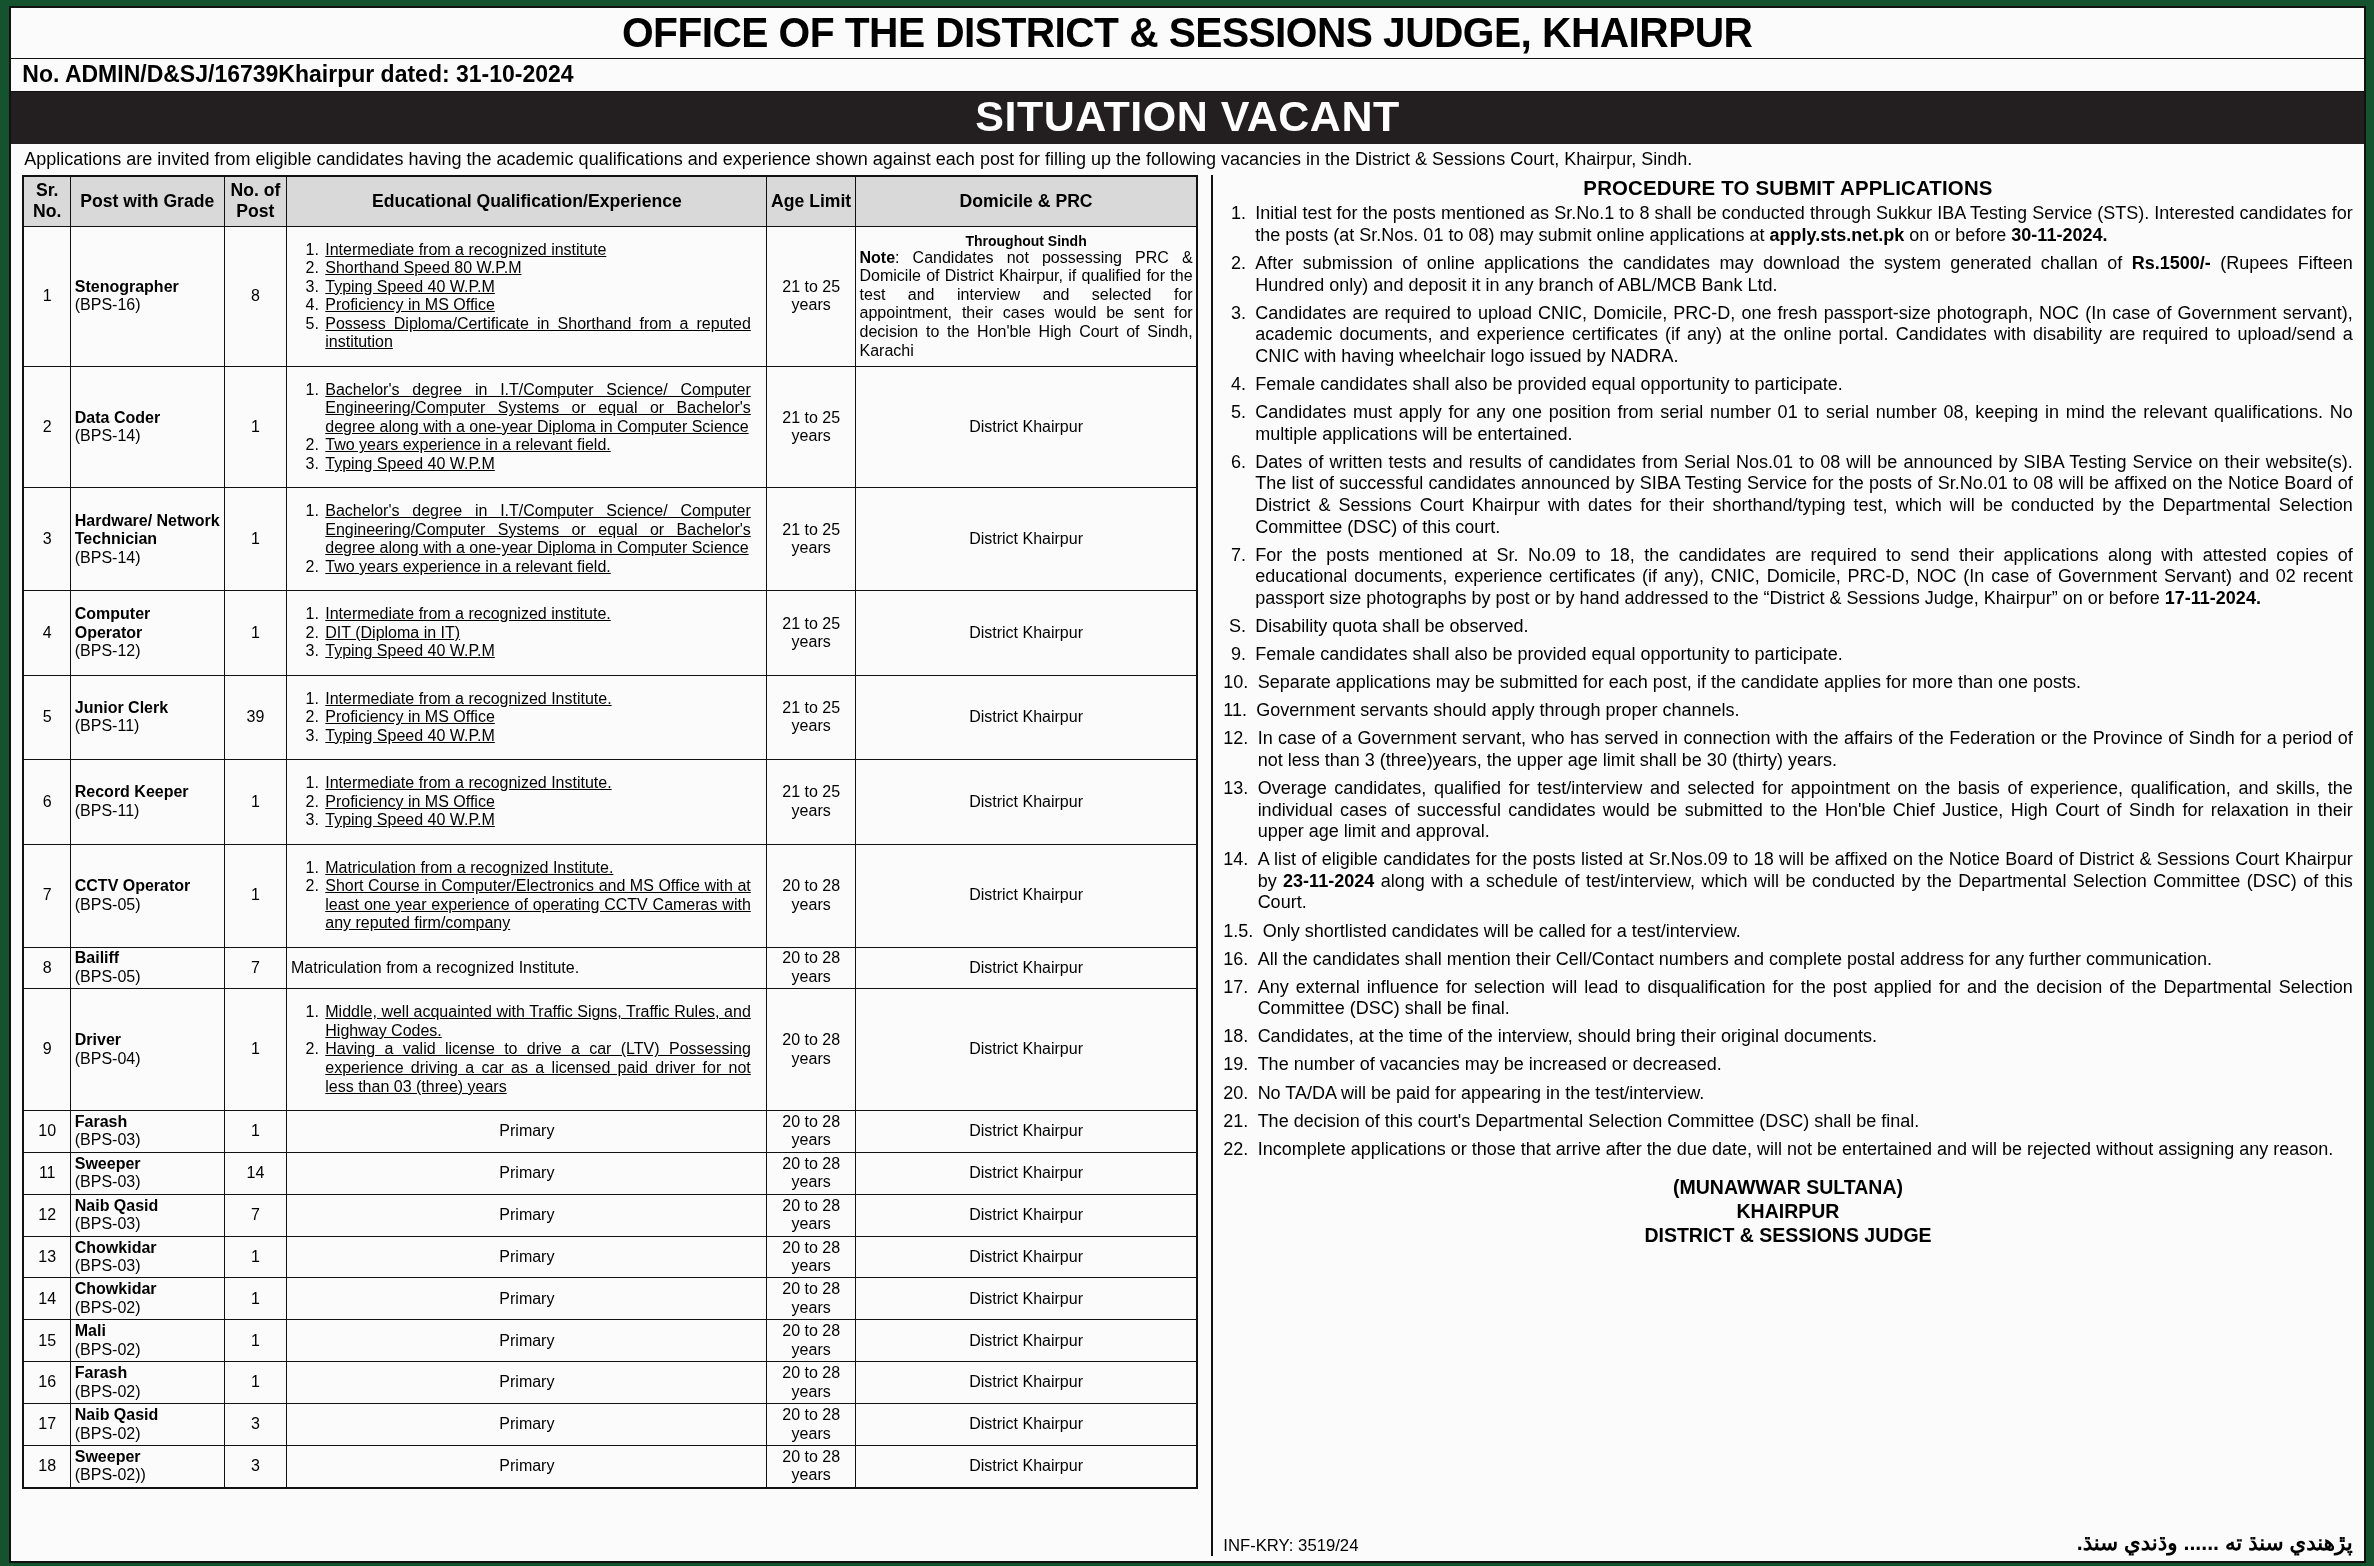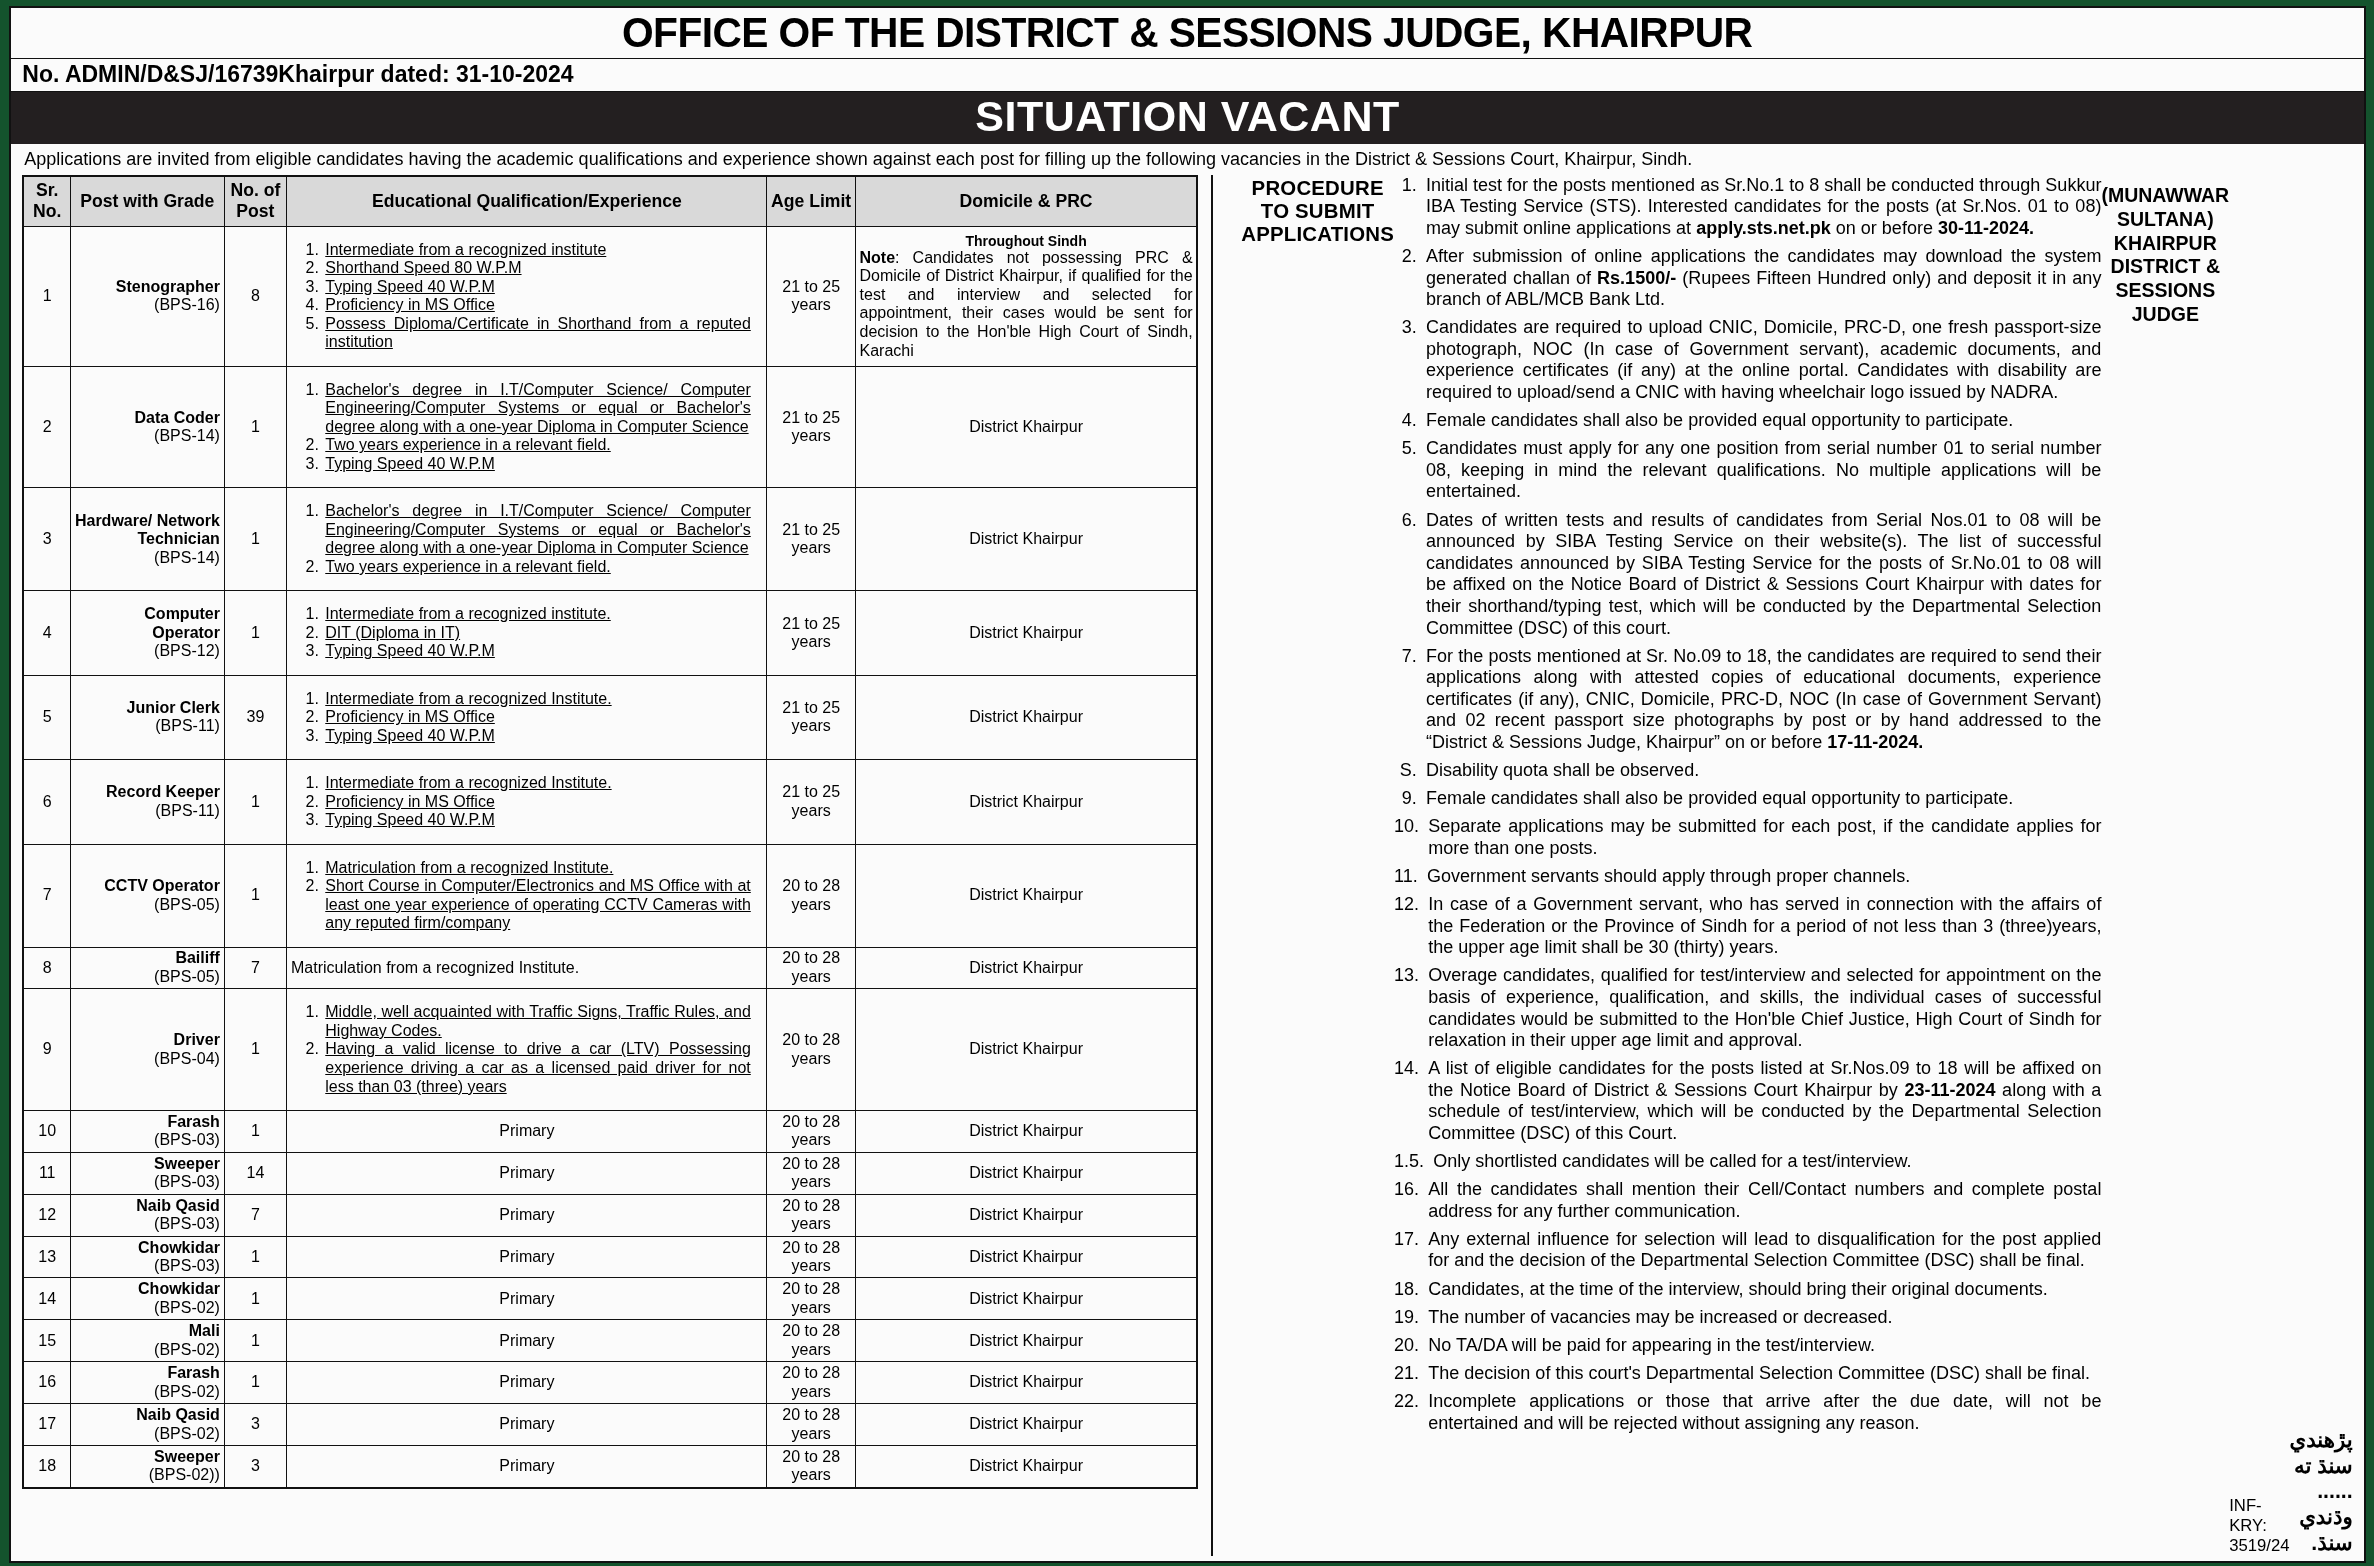--- a/index.html
+++ b/index.html
@@ -76,23 +76,23 @@
     gap: 13px;
     box-sizing: border-box;
   }
   .col-left {
     width: 1176px;
     flex: 0 0 1176px;
   }
   .col-right {
     flex: 1;
     border-left: 2.8px solid #111;
-    padding-left: 28px;
+    padding-left: 10px;
     display: flex;
-    flex-direction: row;
+    flex-direction: column;
     min-width: 0;
   }
 
   
   table.vac {
     border-collapse: collapse;
     width: 100%;
     table-layout: fixed;
     border: 2.8px solid #111;
   }
@@ -104,21 +104,21 @@
     padding: 1.9px 3.7px;
   }
   table.vac thead th {
     background: #d9d9d9;
     text-align: center;
     font-weight: bold;
     font-size: 17.6px;
     padding: 3.7px 1.9px 4.6px 1.9px;
   }
   .c-sr    { width: 39px;  text-align: center; }
-  .c-post  { width: 139px; text-align: right; }
+  .c-post  { width: 139px; text-align: left; }
   .c-num   { width: 54px;  text-align: center; }
   .c-qual  { width: 445px; text-align: left; }
   .c-age   { width: 78px;  text-align: center; }
   .c-dom   { width: 315px; text-align: center; }
 
   .post-name { font-weight: bold; display: block; }
   .post-grade { display: block; font-weight: normal; }
 
   ol.qlist {
     margin: 12px;

